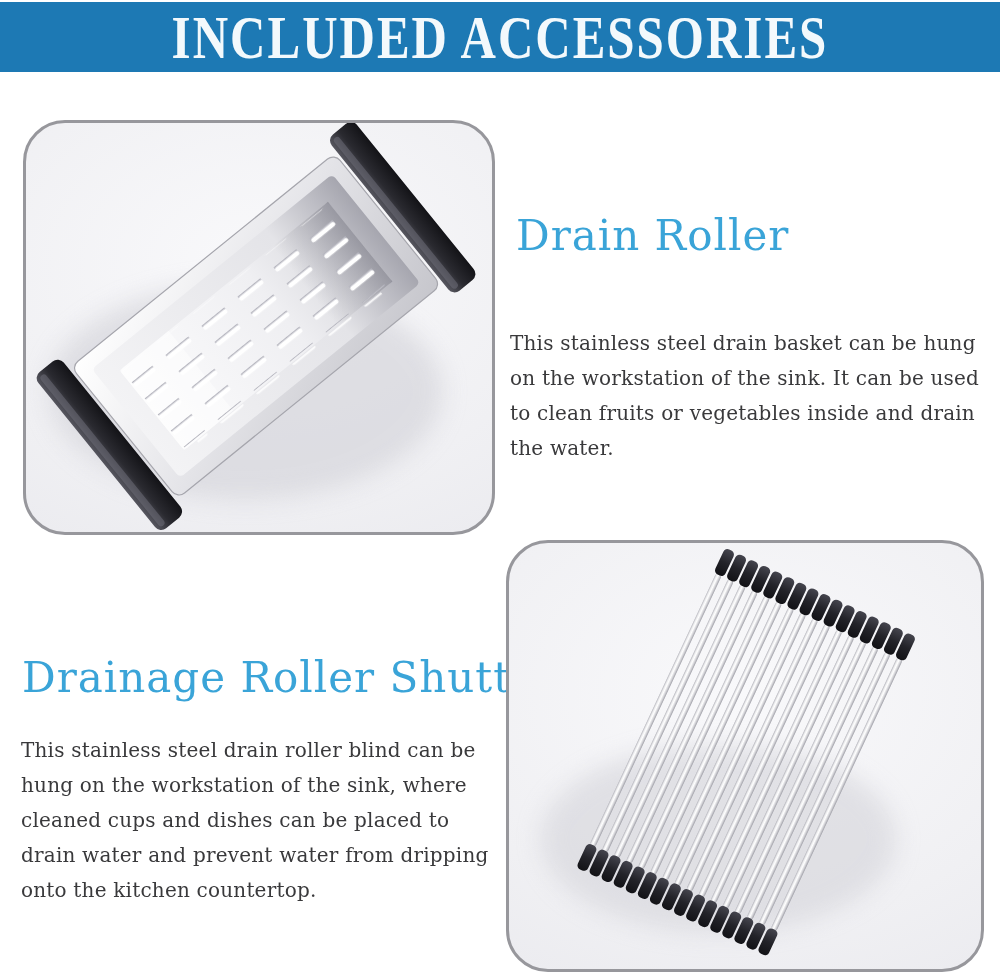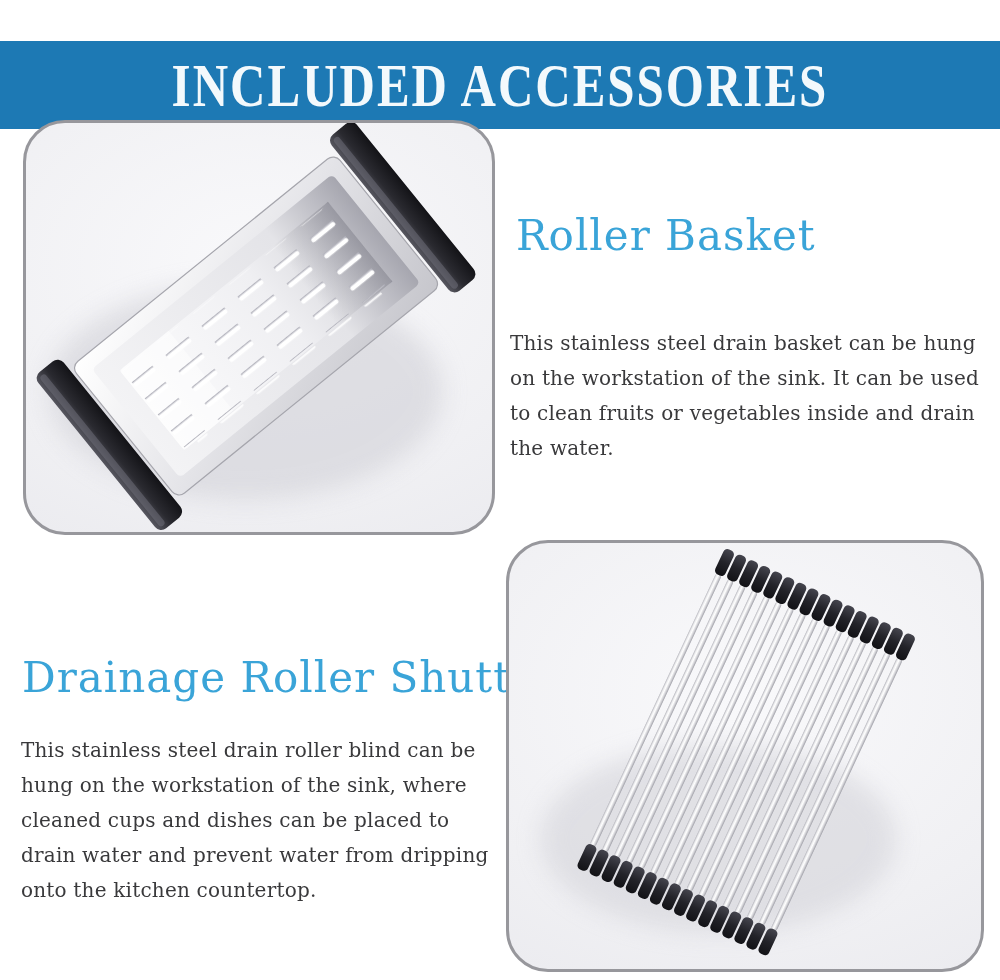--- a/index.html
+++ b/index.html
@@ -5,23 +5,23 @@
   html,body{margin:0;padding:0;}
   body{
     width:1000px;height:980px;
     background:#ffffff;
     position:relative;
     overflow:hidden;
     font-family:"DejaVu Serif", serif;
   }
   
   .banner{
-    position:absolute;left:0;top:2px;width:1000px;height:88px;
+    position:absolute;left:0;top:2px;width:1000px;height:70px;
     background:#1d79b4;
-    display:flex;align-items:center;justify-content:center;margin-top:39px;
+    display:flex;align-items:center;justify-content:center;
   }
   .banner-title{
     font-family:"Liberation Serif", serif;
     font-weight:bold;
     font-size:49px;
     letter-spacing:2px;
     color:#f3f9fc;
     transform:scaleY(1.25);
     transform-origin:center;
     white-space:nowrap;
@@ -128,21 +128,21 @@
       <rect x="-120" y="53" width="240" height="15" fill="url(#slotsP)" opacity="0.8"></rect>
 
       <rect x="-208" y="-102" width="33" height="204" rx="8" fill="url(#handleG)"></rect>
       <rect x="-204" y="-98" width="7" height="196" rx="3.5" fill="#6d6d78" opacity="0.55"></rect>
       <rect x="175" y="-102" width="33" height="204" rx="8" fill="url(#handleG)"></rect>
       <rect x="179" y="-98" width="7" height="196" rx="3.5" fill="#6d6d78" opacity="0.55"></rect>
     </g>
   </svg>
 </div>
 
-<h2 class="sec-heading h-basket">Roller Basket</h2>
+<h2 class="sec-heading h-basket">Drain Roller</h2>
 <p class="sec-body p-basket">This stainless steel drain basket can be hung
 on the workstation of the sink. It can be used
 to clean fruits or vegetables inside and drain
 the water.</p>
 
 <h2 class="sec-heading h-roller">Drainage Roller Shutter</h2>
 <p class="sec-body p-roller">This stainless steel drain roller blind can be
 hung on the workstation of the sink, where
 cleaned cups and dishes can be placed to
 drain water and prevent water from dripping

